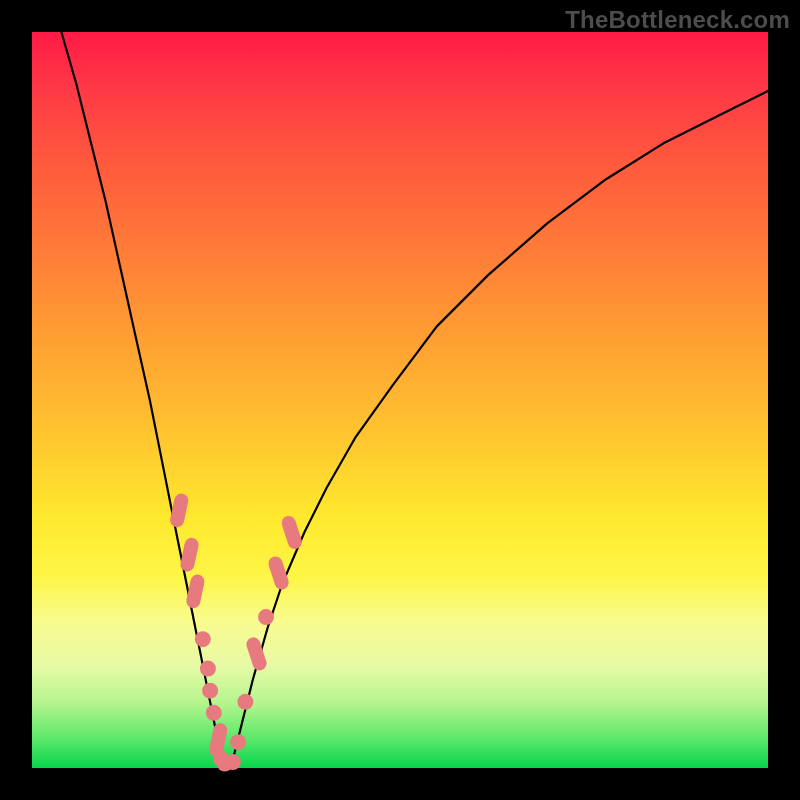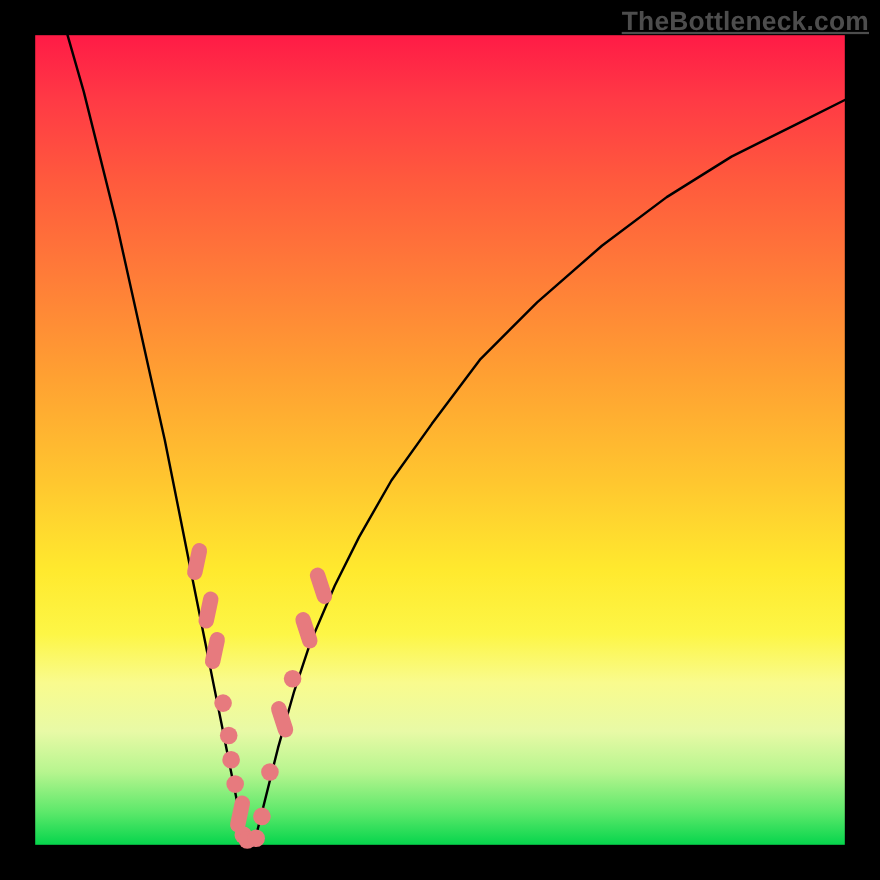--- a/index.html
+++ b/index.html
@@ -45,21 +45,20 @@
   }
   .watermark {
     position: absolute;
     top: 6px;
     right: 10px;
     color: #4d4d4d;
     font-size: 24px;
     font-weight: 600;
     letter-spacing: 0.2px;
     user-select: none;
-    text-decoration: underline;
   }
   svg.curves {
     position: absolute;
     left: 0;
     top: 0;
     width: 736px;
     height: 736px;
     overflow: visible;
   }
   .curve {

